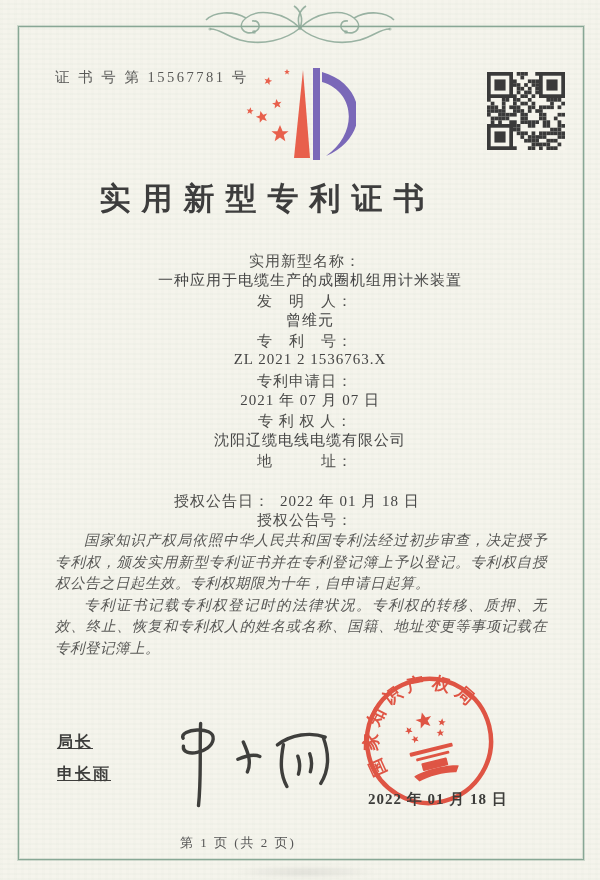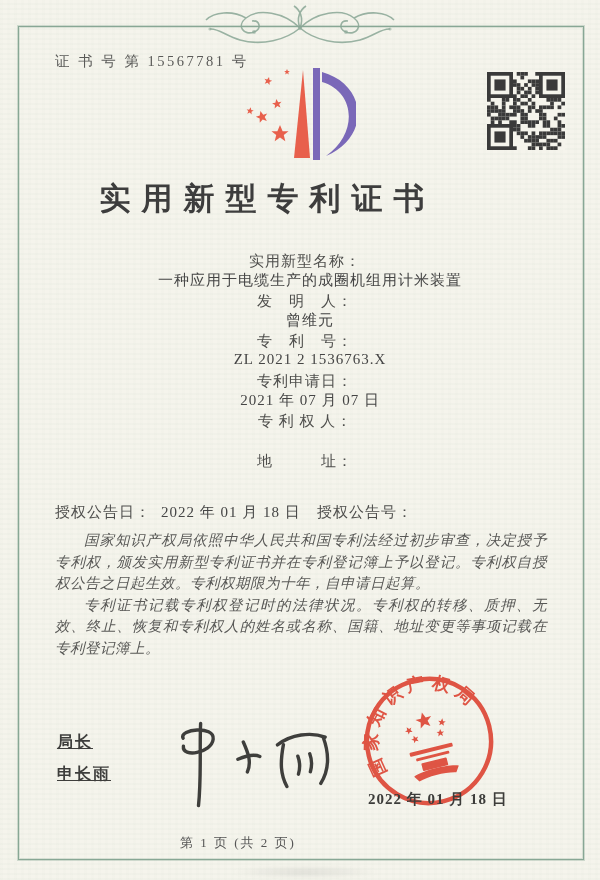--- a/index.html
+++ b/index.html
@@ -14,33 +14,33 @@
     color:#4a4a4a;
   }
   .frame{
     position:absolute;left:18px;top:26px;width:564px;height:832px;
     border:1.5px solid #88a795;
     box-shadow:0 0 0 1px rgba(136,167,149,0.35), inset 0 0 0 1px rgba(136,167,149,0.25);
     pointer-events:none;
   }
   .ornament{position:absolute;left:188px;top:2px;width:224px;height:52px;}
   .cert-no{
-    position:absolute;left:55px;top:52px;font-size:14.5px;letter-spacing:2.5px;color:#5a5a58;
+    position:absolute;left:55px;top:68px;font-size:14.5px;letter-spacing:2.5px;color:#5a5a58;
   }
   .logo{position:absolute;left:240px;top:64px;width:116px;height:104px;}
   .qr{position:absolute;left:487px;top:72px;width:78px;height:78px;}
   .title{
     position:absolute;left:0;top:178px;width:524px;text-align:center;
     font-size:31px;font-weight:700;letter-spacing:11px;color:#3d3d3d;text-indent:11px;
   }
   .fields{position:absolute;left:55px;top:252px;width:500px;}
   .field-row{display:flex;height:40px;align-items:center;font-size:15px;color:#4e4e4c;flex-direction:column;}
   .field-label{letter-spacing:1px;white-space:pre;color:#4e4e4c;}
   .field-value{margin-left:10px;letter-spacing:1px;color:#454545;white-space:pre;}
-  .grant-row{position:absolute;left:55px;top:492px;width:500px;display:flex;height:40px;align-items:center;font-size:15px;}
+  .grant-row{position:absolute;left:55px;top:492px;width:500px;display:flex;height:40px;align-items:center;font-size:15px;flex-direction:column;}
   .grant-left{display:flex;width:262px;}
   .grant-right{display:flex;}
   .paras{
     position:absolute;left:55px;top:530px;width:492px;
     font-size:14.5px;line-height:21.5px;color:#585856;
     font-style:italic;letter-spacing:0.5px;
   }
   .paras p{margin:0;text-indent:2em;text-align:justify;}
   .sig-block{position:absolute;left:57px;top:732px;font-size:16px;color:#3e3e3c;font-weight:600;text-decoration:underline;}
   .sig-block div{margin-bottom:11px;letter-spacing:2px;}
@@ -293,20 +293,21 @@
     <div class="field-row">
       <span class="field-label">专　利　号：</span>
       <span class="field-value">ZL 2021 2 1536763.X</span>
     </div>
     <div class="field-row">
       <span class="field-label">专利申请日：</span>
       <span class="field-value">2021 年 07 月 07 日</span>
     </div>
     <div class="field-row">
       <span class="field-label">专 利 权 人：</span>
+      <span class="field-value">沈阳辽缆电线电缆有限公司</span>
     </div>
     <div class="field-row">
       <span class="field-label">地　　　址：</span>
     </div>
   </div>
 
   <div class="grant-row">
     <div class="grant-left">
       <span class="field-label">授权公告日：</span>
       <span class="field-value">2022 年 01 月 18 日</span>

